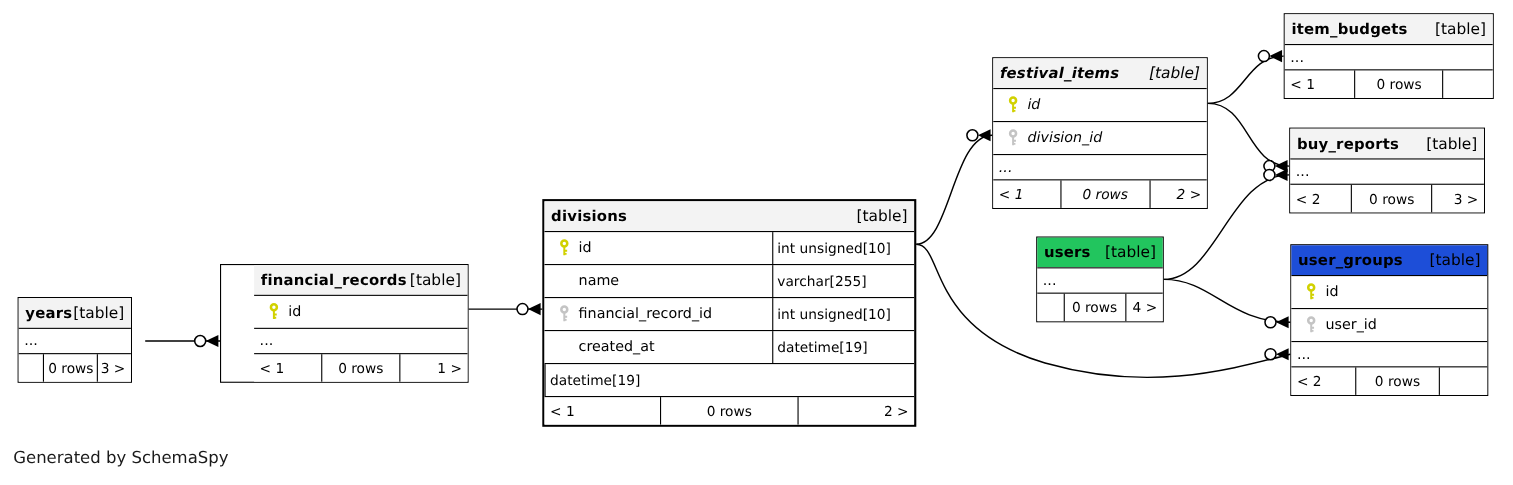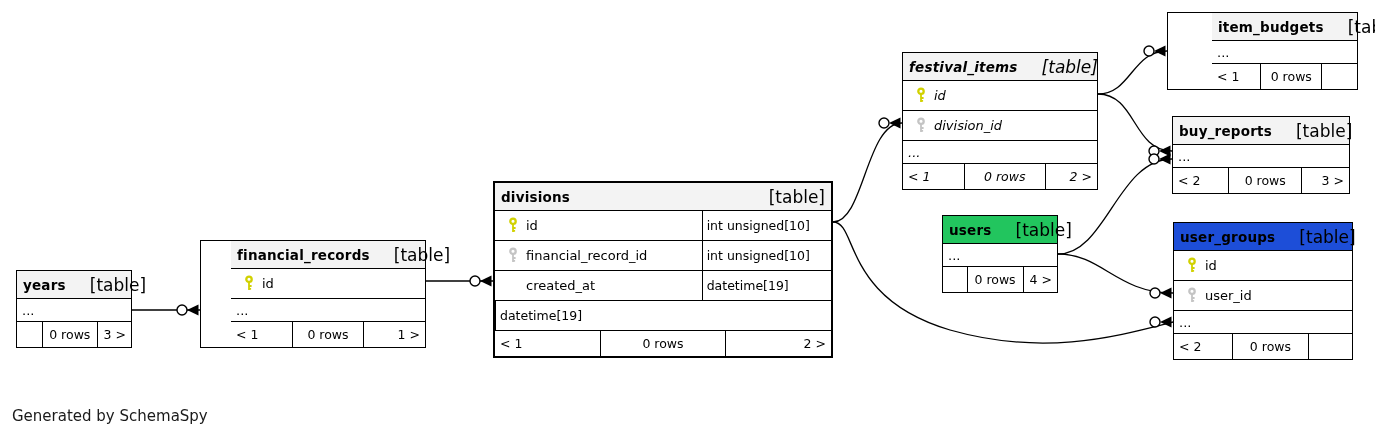--- a/index.html
+++ b/index.html
@@ -4,21 +4,21 @@
 <style>
   html,body{margin:0;padding:0;background:#fff;}
   body{font-family:"DejaVu Sans","Liberation Sans",sans-serif;color:#000;}
   #canvas{position:relative;width:1375px;height:441px;background:#fff;overflow:hidden;}
   #wires{position:absolute;left:0;top:0;z-index:2;pointer-events:none;}
   .tbl{position:absolute;border:1.6px solid #000;background:#fff;z-index:1;box-sizing:border-box;}
   .tbl.emph{border-width:2.8px;}
   .hdr{display:flex;justify-content:space-between;align-items:center;height:27px;
        padding:0 6px;box-sizing:border-box;background:#f3f3f3;}
   .nm{font-weight:bold;font-size:13.5px;letter-spacing:.2px;white-space:nowrap;}
-  .tg{font-size:17px;margin-left:24px;white-space:nowrap;text-align:center;}
+  .tg{font-size:14px;margin-left:0;white-space:nowrap;text-align:center;}
   .row{display:flex;align-items:stretch;border-top:1px solid #000;height:29px;background:#fff;}
   .row.ell{height:22px;}
   .cell-l{display:flex;align-items:center;flex:1 1 auto;padding-left:5px;box-sizing:border-box;min-width:0;}
   .key{width:26px;flex:0 0 26px;display:inline-flex;justify-content:center;align-items:center;}
   .lbl{font-size:13px;white-space:nowrap;}
   .cell-t{flex:0 0 38.5%;border-left:1px solid #000;display:flex;align-items:center;
           padding-left:4px;box-sizing:border-box;font-size:12.5px;white-space:nowrap;}
   .ftr{display:flex;border-top:1px solid #000;height:25px;font-size:12.5px;background:#fff;}
   .fc{display:flex;align-items:center;padding:0 5px;box-sizing:border-box;white-space:nowrap;min-width:0;}
   .fc0{justify-content:flex-start;}
@@ -66,21 +66,21 @@
         <polygon points="1159,159 1170.5,153.5 1170.5,164.5" fill="#000000"></polygon>
         <circle cx="1154" cy="159" r="5" fill="#ffffff" stroke="#000000" stroke-width="1.4"></circle>
       </g>
       <g>
         <path d="M1058,254 C1102,254 1117,293 1173,293" fill="none" stroke="#000000" stroke-width="1.3"></path>
         <polygon points="1160,293 1171.5,287.5 1171.5,298.5" fill="#000000"></polygon>
         <circle cx="1155" cy="293" r="5" fill="#ffffff" stroke="#000000" stroke-width="1.4"></circle>
       </g>
     </svg>
   <div id="note">Generated by SchemaSpy</div>
-<div class="tbl" style="left: 16px; top: 270px; width: 116px;">
+<div class="tbl" style="left: 16px; top: 270px; width: 104px;">
       <div class="hdr" style="background: rgb(243, 243, 243);">
         <span class="nm">years</span>
         <span class="tg">[table]</span>
       </div>
       <div class="row ell">
         <div class="cell-l">
           <span class="lbl">...</span>
         </div>
       </div>
       <div class="ftr">
@@ -128,20 +128,27 @@
               <circle cx="5" cy="4.3" r="2.7" fill="none" stroke="#d1d100" stroke-width="2.3"></circle>
               <path d="M5 7.2 V15 M5 11 h2.6 M5 13.8 h2.1" stroke="#d1d100" stroke-width="1.8" fill="none"></path>
             </svg>
           </span>
           <span class="lbl">id</span>
         </div>
         <div class="cell-t">int unsigned[10]</div>
       </div>
       <div class="row">
         <div class="cell-l">
+          <span class="key"></span>
+          <span class="lbl">name</span>
+        </div>
+        <div class="cell-t">varchar[255]</div>
+      </div>
+      <div class="row">
+        <div class="cell-l">
           <span class="key">
             <svg width="10" height="17" viewBox="0 0 10 17">
               <circle cx="5" cy="4.3" r="2.7" fill="none" stroke="#c4c4c4" stroke-width="2.3"></circle>
               <path d="M5 7.2 V15 M5 11 h2.6 M5 13.8 h2.1" stroke="#c4c4c4" stroke-width="1.8" fill="none"></path>
             </svg>
           </span>
           <span class="lbl">financial_record_id</span>
         </div>
         <div class="cell-t">int unsigned[10]</div>
       </div>
@@ -192,21 +199,21 @@
         <div class="cell-l">
           <span class="lbl">...</span>
         </div>
       </div>
       <div class="ftr">
         <span class="fc fc0" style="flex: 0.8 1 0px;">&lt; 1</span>
         <span class="fc fc1" style="flex: 1.1 1 0px;">0 rows</span>
         <span class="fc fc2" style="flex: 0.65 1 0px;">2 &gt;</span>
       </div>
     </div>
-    <div class="tbl" style="left: 1167px; top: 12px; width: 191px; padding-left: 44px;">
+    <div class="tbl" style="left: 1167px; top: 12px; width: 191px;">
       <div class="hdr" style="background: rgb(243, 243, 243);">
         <span class="nm">item_budgets</span>
         <span class="tg">[table]</span>
       </div>
       <div class="row ell">
         <div class="cell-l">
           <span class="lbl">...</span>
         </div>
       </div>
       <div class="ftr">

